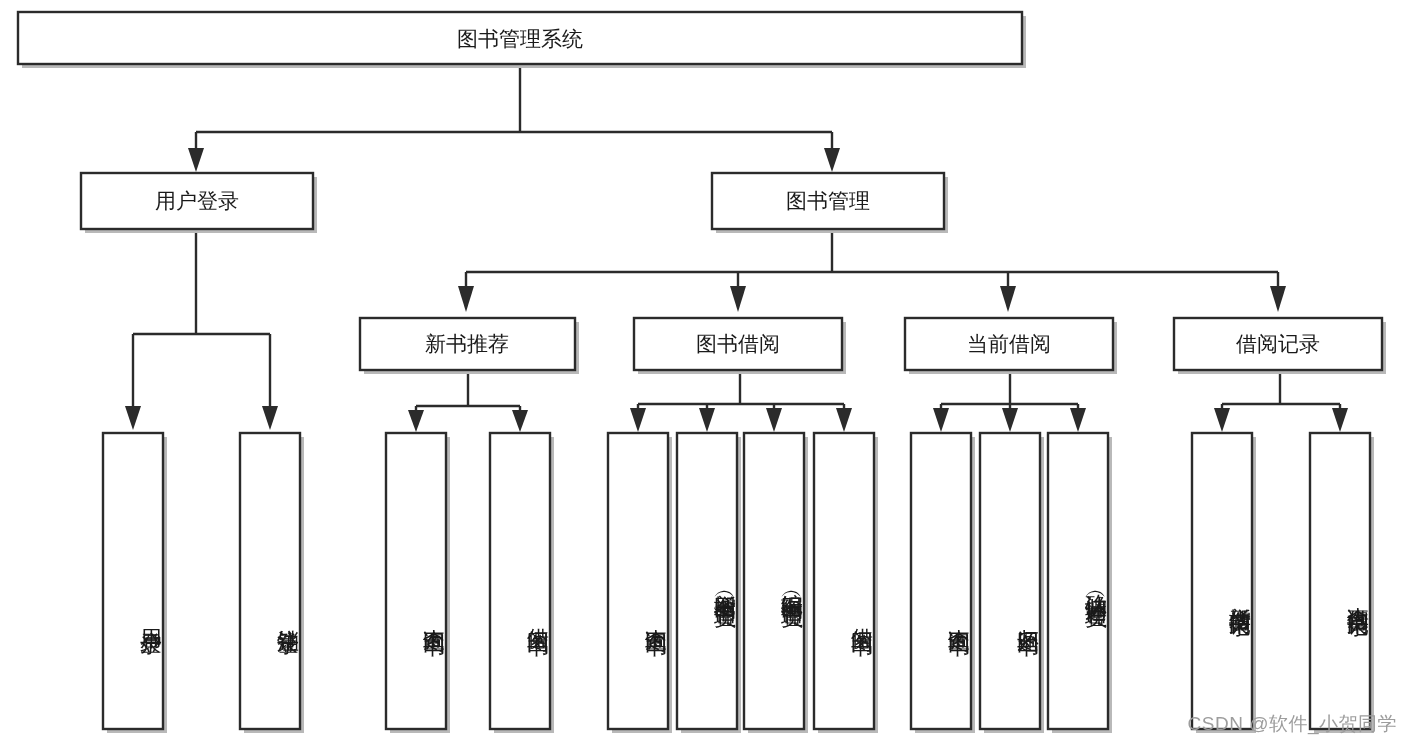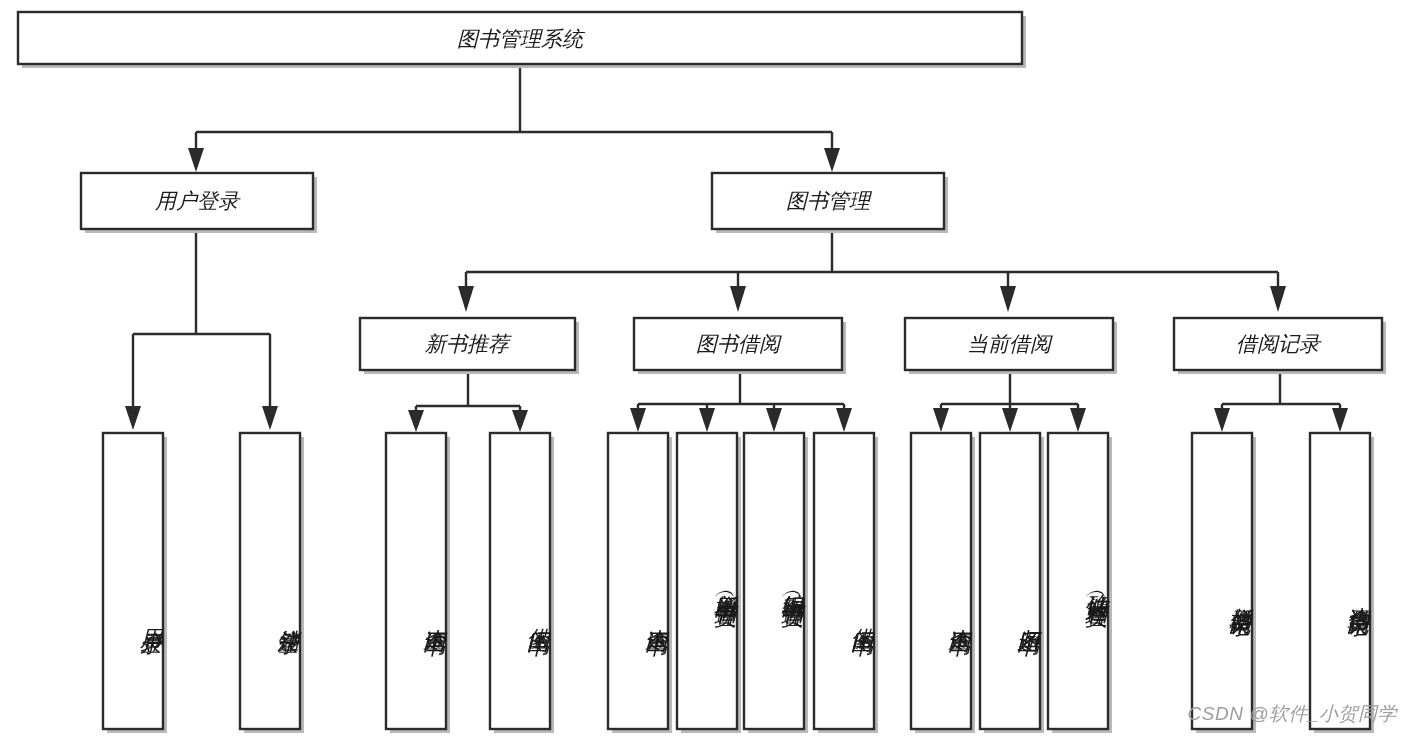--- a/index.html
+++ b/index.html
@@ -11,21 +11,20 @@
     width: 1405px;
     height: 747px;
     overflow: hidden;
     font-family: "Liberation Sans", "DejaVu Sans", sans-serif;
   }
   #canvas {
     position: relative;
     width: 1405px;
     height: 747px;
     background: #ffffff;
-    font-style: italic;
   }
   svg.diagram {
     position: absolute;
     left: 0;
     top: 0;
     width: 1405px;
     height: 747px;
   }
   .node-box {
     fill: #ffffff;
@@ -63,21 +62,21 @@
     letter-spacing: 2px;
     display: flex;
     align-items: flex-start;
     justify-content: center;
     white-space: nowrap;
     user-select: none;
   }
   .watermark {
     position: absolute;
     right: 8px;
-    bottom: 20px;
+    bottom: 10px;
     font-family: "Liberation Sans", "DejaVu Sans", sans-serif;
     font-size: 19px;
     color: #9d9d9d;
     white-space: nowrap;
     letter-spacing: 0.5px;
   }
 </style>
 </head>
 <body>
 

